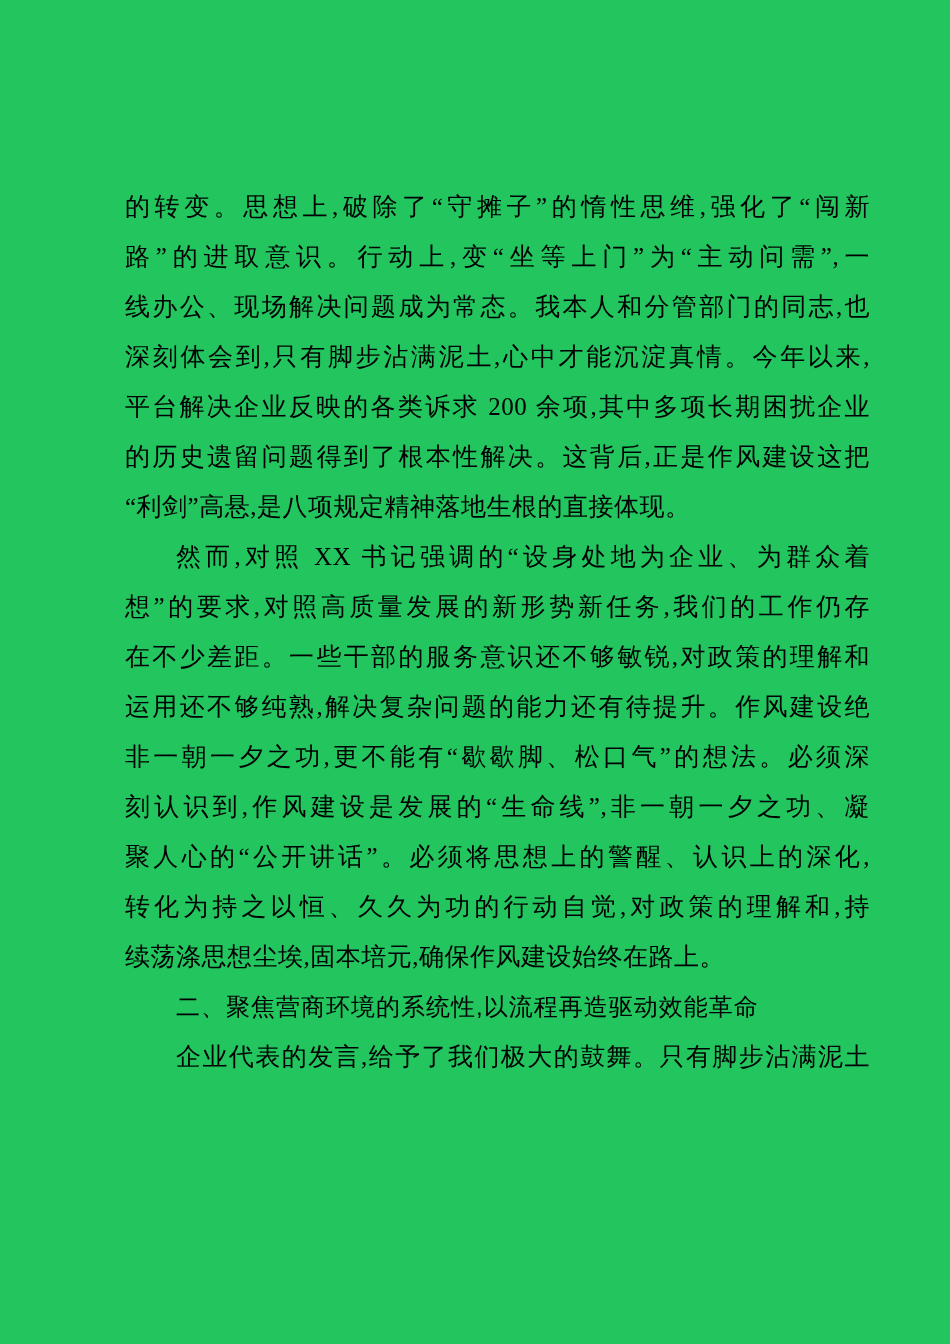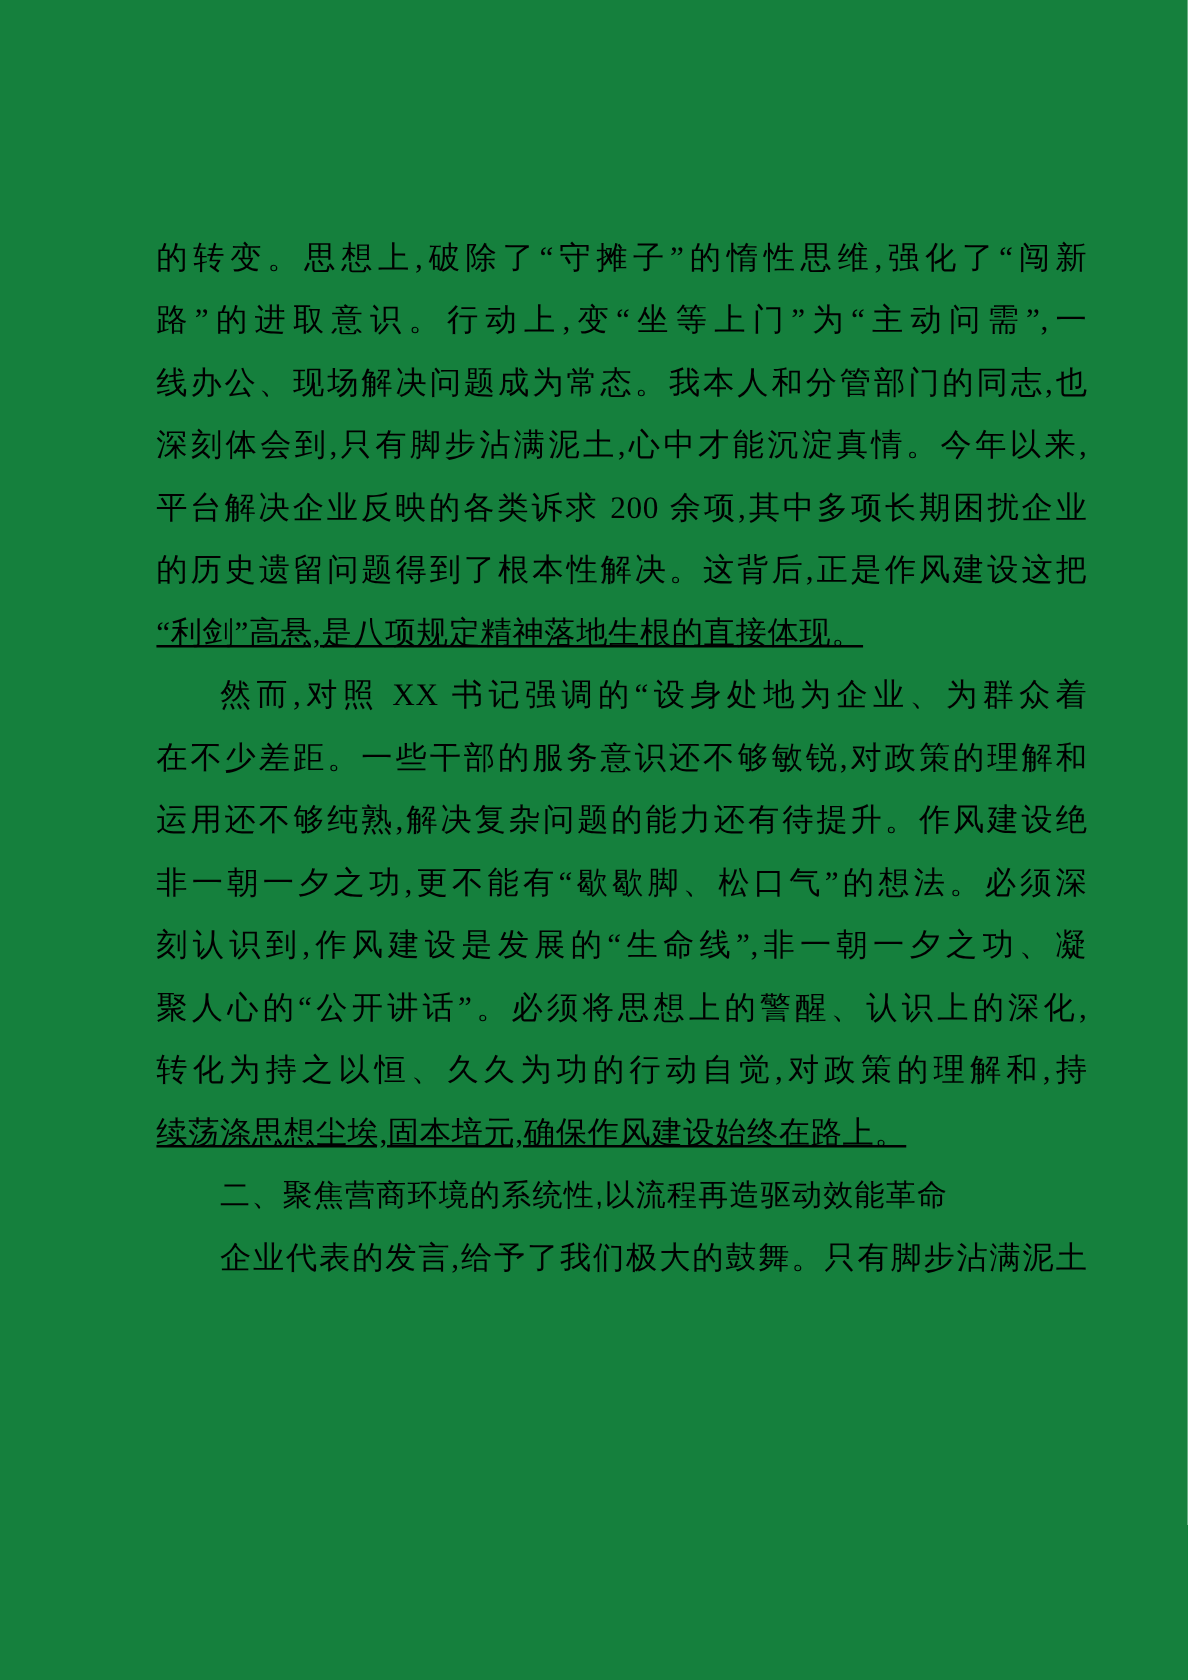--- a/index.html
+++ b/index.html
@@ -12,21 +12,21 @@
     height: 1344px;
     position: relative;
     font-family: "Liberation Serif", serif;
     overflow: hidden;
   }
   .page {
     position: absolute;
     left: 0; top: 0;
     width: 950px;
     height: 1344px;
-    background: #15803d;
+    background: #22c55e;
   }
   .text-block {
     position: absolute;
     left: 125px;
     top: 182px;
     width: 745px;
   }
   .line {
     font-size: 25px;
     letter-spacing: 0.5px;
@@ -34,21 +34,20 @@
     height: 50px;
     overflow: hidden;
     color: #000000;
     text-align: justify;
     text-align-last: justify;
     font-family: "Liberation Serif", serif;
   }
   .line.para-end {
     text-align: left;
     text-align-last: left;
-    text-decoration: underline;
   }
   .line.indent {
     text-indent: 51px;
   }
   .line.heading {
     font-family: "Liberation Sans", sans-serif;
     font-weight: normal;
     font-size: 24px;
     letter-spacing: 1px;
     text-indent: 51px;
@@ -62,20 +61,21 @@
 <div class="page">
   <div class="text-block">
     <div class="line">的转变。思想上,破除了“守摊子”的惰性思维,强化了“闯新</div>
     <div class="line">路”的进取意识。行动上,变“坐等上门”为“主动问需”,一</div>
     <div class="line">线办公、现场解决问题成为常态。我本人和分管部门的同志,也</div>
     <div class="line">深刻体会到,只有脚步沾满泥土,心中才能沉淀真情。今年以来,</div>
     <div class="line">平台解决企业反映的各类诉求 200 余项,其中多项长期困扰企业</div>
     <div class="line">的历史遗留问题得到了根本性解决。这背后,正是作风建设这把</div>
     <div class="line para-end">“利剑”高悬,是八项规定精神落地生根的直接体现。</div>
     <div class="line indent">然而,对照 XX 书记强调的“设身处地为企业、为群众着</div>
+    <div class="line">想”的要求,对照高质量发展的新形势新任务,我们的工作仍存</div>
     <div class="line">在不少差距。一些干部的服务意识还不够敏锐,对政策的理解和</div>
     <div class="line">运用还不够纯熟,解决复杂问题的能力还有待提升。作风建设绝</div>
     <div class="line">非一朝一夕之功,更不能有“歇歇脚、松口气”的想法。必须深</div>
     <div class="line">刻认识到,作风建设是发展的“生命线”,非一朝一夕之功、凝</div>
     <div class="line">聚人心的“公开讲话”。必须将思想上的警醒、认识上的深化,</div>
     <div class="line">转化为持之以恒、久久为功的行动自觉,对政策的理解和,持</div>
     <div class="line para-end">续荡涤思想尘埃,固本培元,确保作风建设始终在路上。</div>
     <div class="line heading">二、聚焦营商环境的系统性,以流程再造驱动效能革命</div>
     <div class="line indent">企业代表的发言,给予了我们极大的鼓舞。只有脚步沾满泥土</div>
   </div>

